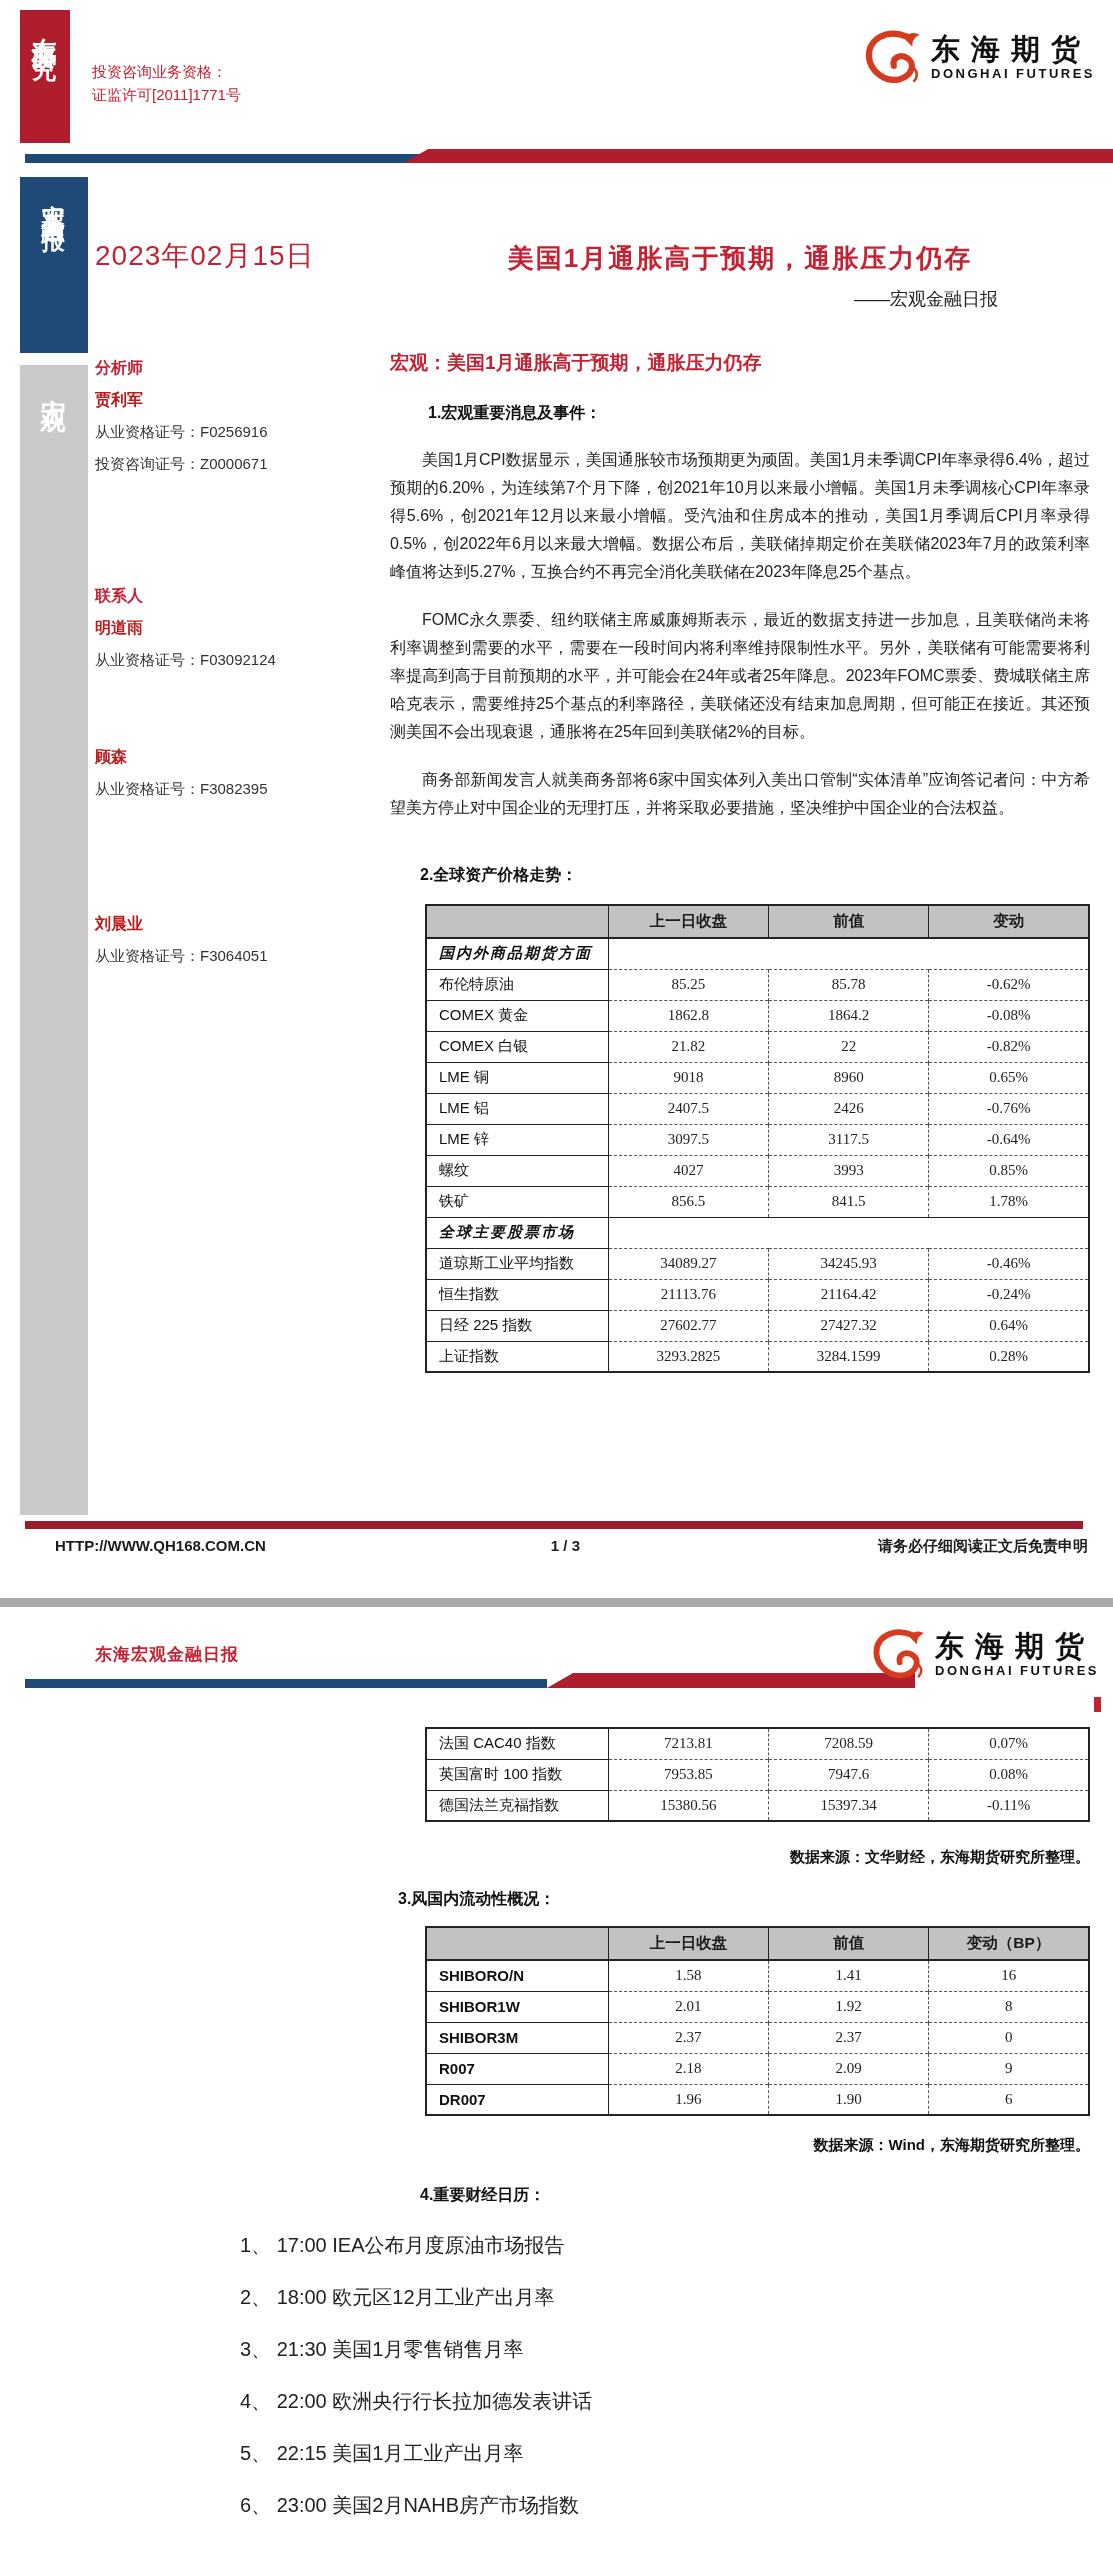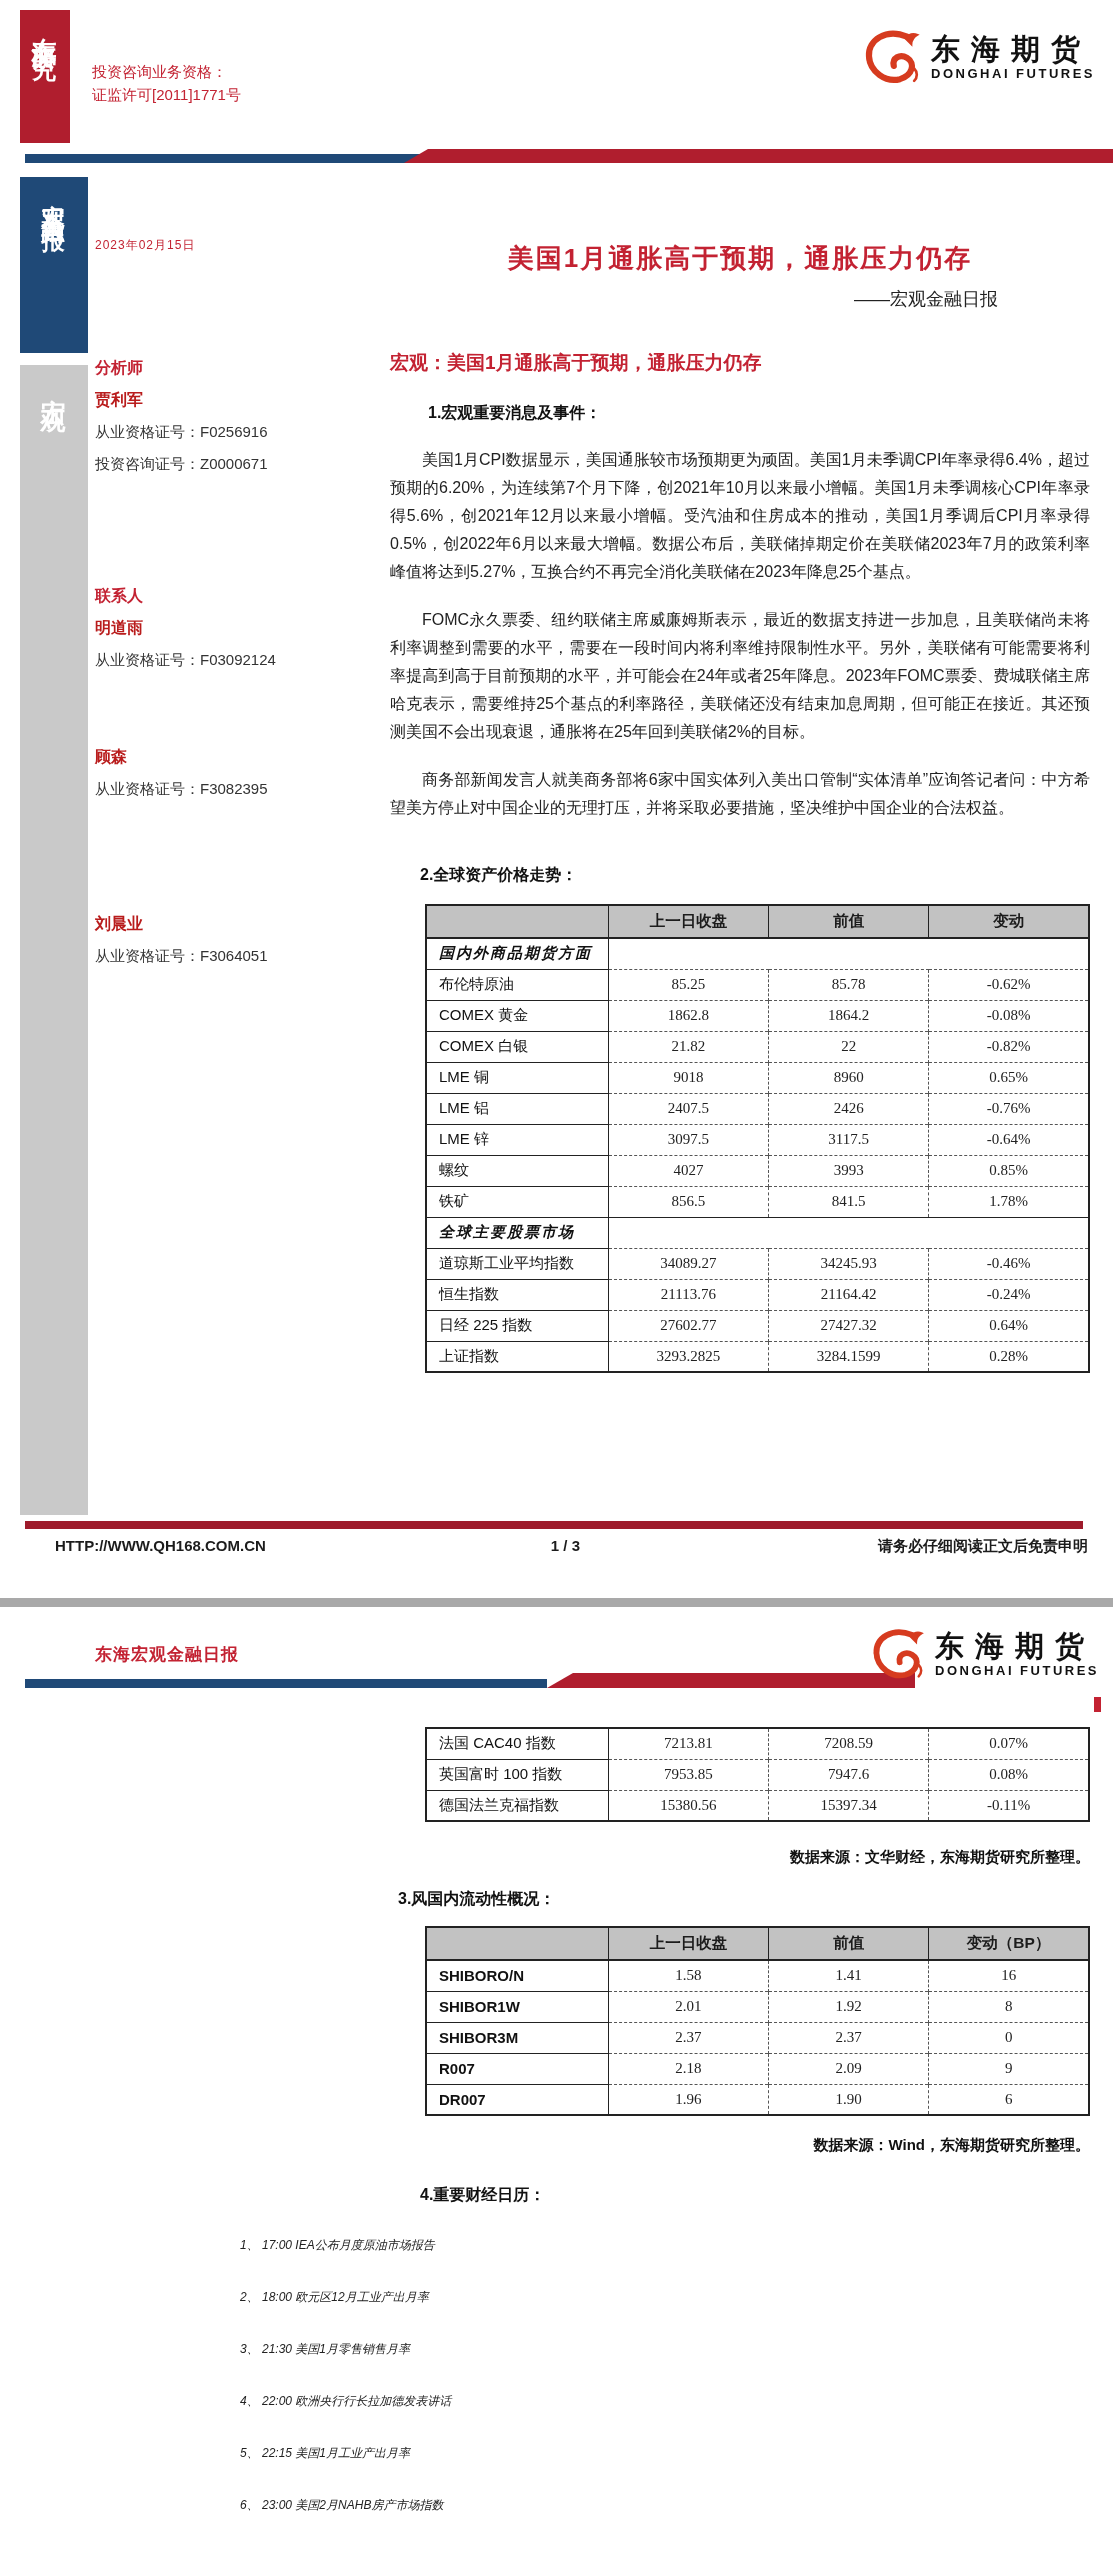--- a/index.html
+++ b/index.html
@@ -55,21 +55,21 @@
   .d2{top:1673px;}
   #p2 .d2{top:66px;}
   .dv-blue{position:absolute;background:var(--brand-blue);height:9px;}
   .d1 .dv-blue{left:25px;width:398px;top:5px;}
   .d2 .dv-blue{left:25px;width:522px;top:6px;}
   .dv-red{position:absolute;background:var(--brand-red);}
   .d1 .dv-red{left:404px;right:0;top:0;height:14px;clip-path:polygon(24px 0,100% 0,100% 100%,0 100%);}
   .d2 .dv-red{left:547px;width:368px;top:0;height:15px;clip-path:polygon(26px 0,100% 0,100% 100%,0 100%);}
 
   
-  .report-date{position:absolute;left:95px;top:237px;font-size:12px;color:var(--title-red);letter-spacing:1px;}
+  .report-date{position:absolute;left:95px;top:237px;font-size:28px;color:var(--title-red);letter-spacing:1px;}
   .sidebar{position:absolute;left:95px;top:352px;width:290px;}
   .sb-label{color:var(--title-red);font-weight:bold;font-size:16px;line-height:32px;}
   .sb-name{font-weight:bold;font-size:16px;line-height:32px;color:#b91c1c;}
   .sb-cert{font-size:15px;line-height:32px;color:#333;}
   .gap-contact{margin-top:100px;}
   .gap-p2{margin-top:65px;}
   .gap-p3{margin-top:103px;}
 
   
   .main{position:absolute;left:390px;top:240px;width:700px;}
@@ -107,21 +107,21 @@
   
   .p2-head{position:absolute;left:95px;top:36px;font-size:17px;font-weight:bold;color:var(--title-red);letter-spacing:1px;}
   .p2-content{position:absolute;left:240px;right:23px;top:120px;}
   .t2{margin-left:185px;}
   .t3{margin-top:14px;margin-left:185px;}
   .source{margin-top:22px;text-align:right;font-weight:bold;font-size:15px;line-height:26px;color:#111;}
   .source-2{margin-top:16px;}
   .h3-s3{margin-top:16px;margin-left:158px;}
   .h3-s4{margin-top:24px;margin-left:180px;}
   .calendar{margin-top:24px;}
-  .cal-item{font-size:12px;line-height:26px;margin-bottom:26px;color:#222;font-style:italic;}
+  .cal-item{font-size:20px;line-height:26px;margin-bottom:26px;color:#222;}
 </style>
 </head>
 <body>
 
 <div class="page" id="p1">
 
   <div class="tag-red">
     <span class="vtext">东海研究</span>
   </div>
 

